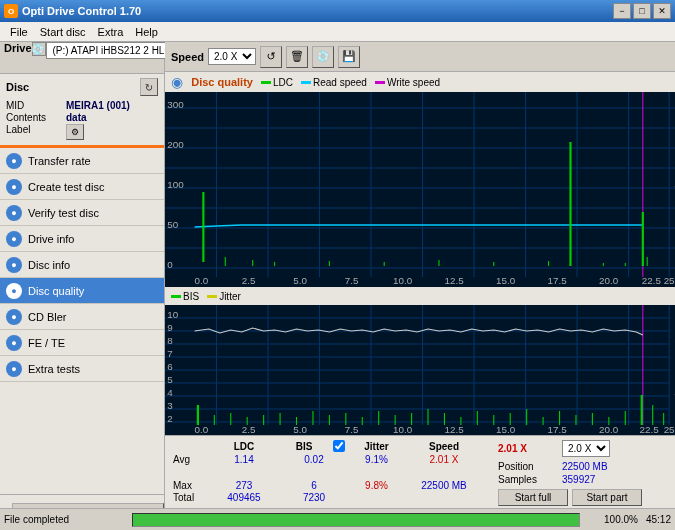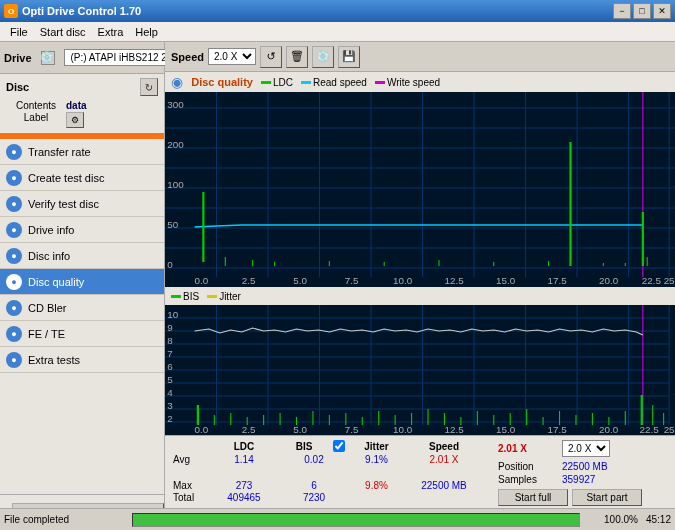--- a/index.html
+++ b/index.html
@@ -18,24 +18,24 @@
 
     
     .main { display: flex; height: calc(530px - 42px); }
 
     
     .sidebar { width: 165px; background: #e8e4de; border-right: 1px solid #aaa; display: flex; flex-direction: column; }
     .drive-label { font-size: 11px; font-weight: bold; }
     .drive-select { flex: 1; font-size: 10px; padding: 1px 2px; background: white; border: 1px solid #888; }
     .drive-btn { width: 18px; height: 18px; background: #d4d0c8; border: 1px solid #888; display: flex; align-items: center; justify-content: center; font-size: 8px; cursor: pointer; }
 
-    .top-bar { display: flex; align-items: center; height: 32px; background: #d4d0c8; border-bottom: 1px solid #aaa; padding: 0 4px; gap: 9px; }
-
-    
-    .disc-panel { padding: 4px 6px; border-bottom: 6px solid #f97316; text-align: center; }
+    .top-bar { display: flex; align-items: flex-start; height: 32px; background: #d4d0c8; border-bottom: 1px solid #aaa; padding: 0 4px; gap: 0; }
+
+    
+    .disc-panel { padding: 4px 6px; border-bottom: 3px solid #f97316; }
     .disc-header { display: flex; align-items: center; justify-content: space-between; margin-bottom: 4px; }
     .disc-title { font-weight: bold; font-size: 11px; }
     .disc-refresh-btn { width: 18px; height: 18px; background: #d4d0c8; border: 1px outset #aaa; display: flex; align-items: center; justify-content: center; font-size: 10px; cursor: pointer; color: #333; }
     .disc-row { display: flex; margin-bottom: 1px; }
     .disc-key { width: 60px; color: #000; font-size: 10px; }
     .disc-val { color: #000050; font-size: 10px; font-weight: bold; }
 
     
     .nav-item { display: flex; align-items: center; height: 26px; padding: 0 6px; cursor: pointer; gap: 6px; font-size: 11px; border-bottom: 1px solid #c8c4bc; }
     .nav-item.active { background: #4080d0; color: white; }
@@ -91,20 +91,24 @@
       <select class="drive-select">
         <option>(P:)  ATAPI iHBS212  2 HL05</option>
       </select>
       <div class="drive-btn">▲</div>
     </div>
 
     <div class="disc-panel">
       <div class="disc-header">
         <span class="disc-title">Disc</span>
         <div class="disc-refresh-btn">↻</div>
+      </div>
+      <div class="disc-row">
+        <span class="disc-key">MID</span>
+        <span class="disc-val">MEIRA1 (001)</span>
       </div>
       <div class="disc-row">
         <span class="disc-key">Contents</span>
         <span class="disc-val">data</span>
       </div>
       <div class="disc-row">
         <span class="disc-key">Label</span>
         <div style="width:18px;height:16px;background:#d4d0c8;border:1px outset #aaa;display:flex;align-items:center;justify-content:center;font-size:9px;cursor:pointer;">⚙</div>
       </div>
     </div>

